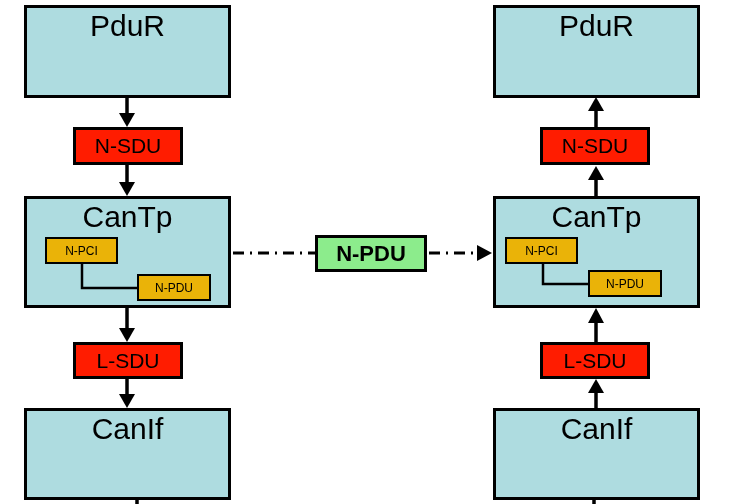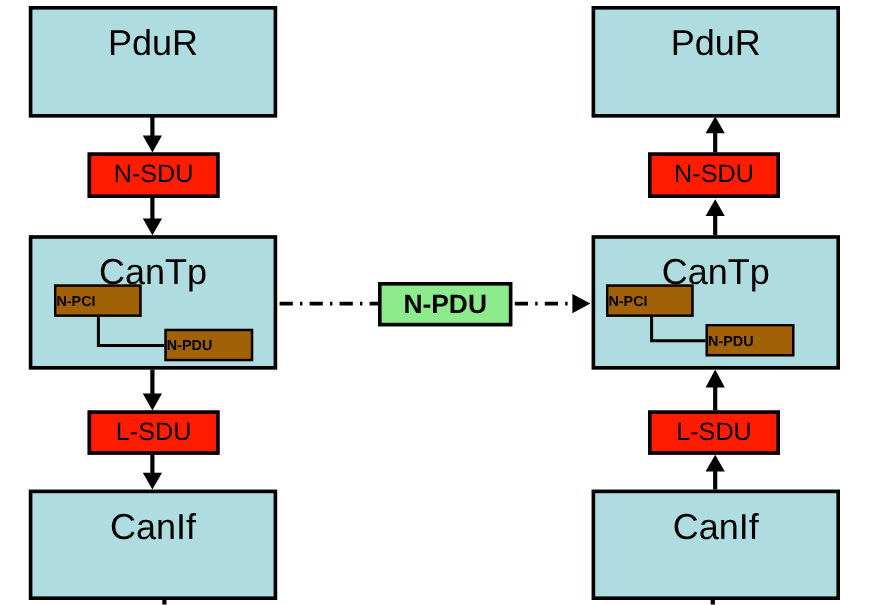--- a/index.html
+++ b/index.html
@@ -13,43 +13,43 @@
   html, body { background: var(--background); }
   body { width: 740px; height: 504px; overflow: hidden;
          font-family: "Liberation Sans", sans-serif; }
   #diagram { position: relative; width: 740px; height: 504px; background: var(--background); }
 
   .module-box {
     position: absolute;
     background: var(--module-fill);
     border: 3px solid var(--border);
     display: flex; justify-content: center; align-items: flex-start;
-    padding-top: 12px;
+    padding-top: 1px;
     font-size: 30px; color: #000;
   }
   .sdu-box {
     position: absolute;
     background: var(--sdu-fill);
     border: 3px solid var(--border);
     display: flex; justify-content: center; align-items: center;
     font-size: 21px; font-weight: normal; color: #000;
   }
   .pdu-box {
     position: absolute;
     background: var(--pdu-fill);
     border: 3px solid var(--border);
     display: flex; justify-content: center; align-items: center;
     font-size: 22px; font-weight: bold; color: #000;
   }
   .inner-box {
     position: absolute;
-    background: #a16207;
+    background: #eab308;
     border: 2.5px solid var(--border);
-    display: flex; justify-content: flex-start; align-items: center;
-    font-size: 12px; font-weight: bold; color: #000;
+    display: flex; justify-content: center; align-items: center;
+    font-size: 12px; font-weight: normal; color: #000;
   }
 
   
   #pdur-left  { left: 24px;  top: 5px;   width: 207px; height: 93px; }
   #nsdu-left  { left: 73px;  top: 127px; width: 110px; height: 38px; }
   #cantp-left { left: 24px;  top: 196px; width: 207px; height: 112px; }
   #npci-left  { left: 45px;  top: 237px; width: 73px;  height: 27px; }
   #npdu-left  { left: 137px; top: 274px; width: 74px;  height: 27px; }
   #lsdu-left  { left: 73px;  top: 342px; width: 110px; height: 37px; }
   #canif-left { left: 24px;  top: 408px; width: 207px; height: 92px; }

